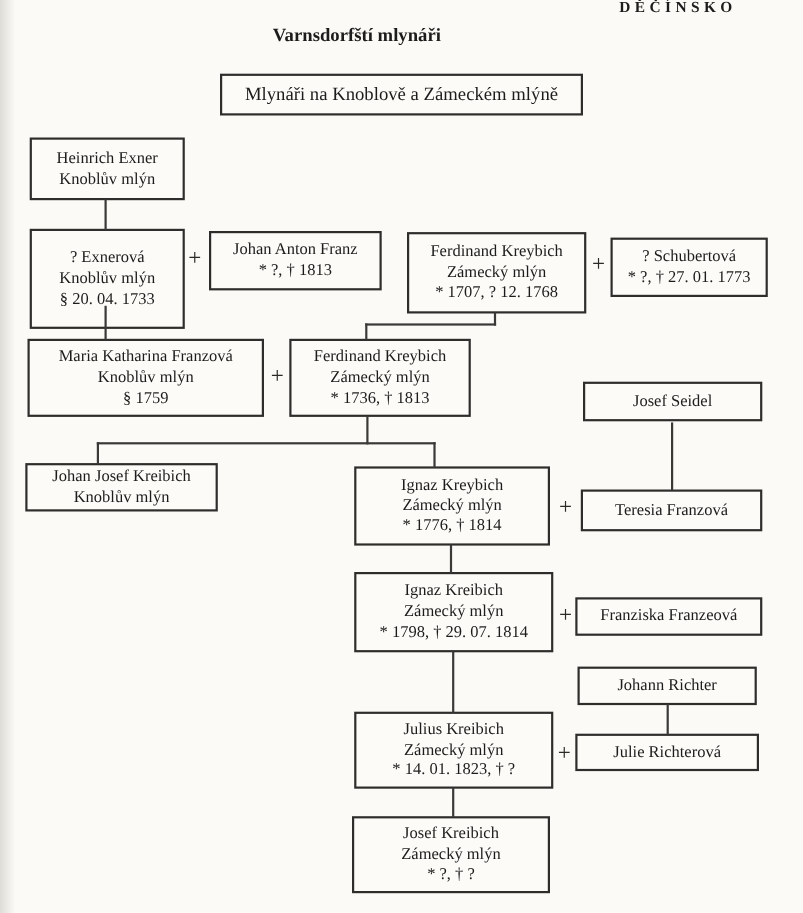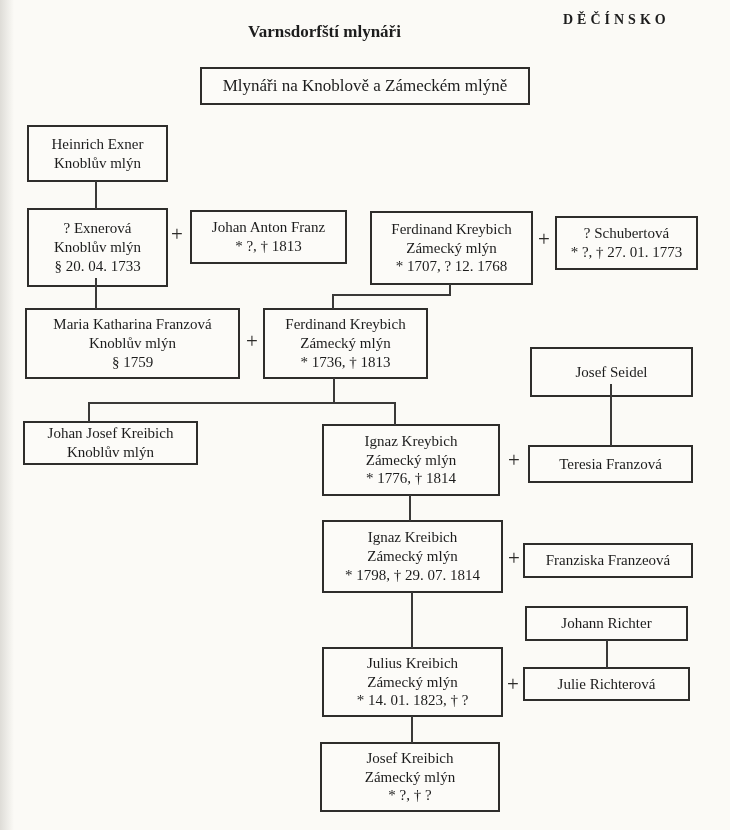--- a/index.html
+++ b/index.html
@@ -8,21 +8,21 @@
     background:#fbfaf6;
     font-family:"Liberation Serif","DejaVu Serif",serif;
     color:#1c1c1c;
   }
   body::before{
     content:"";position:absolute;left:0;top:0;width:14px;height:830px;
     background:linear-gradient(90deg,rgba(90,85,75,0.18),rgba(90,85,75,0));
     pointer-events:none;
   }
   .region-label{
-    position:absolute;left:563px;top:12px;
+    position:absolute;left:563px;top:0;
     font-size:14px;font-weight:bold;letter-spacing:4px;white-space:nowrap;text-align:right;
   }
   .diagram-title{
     position:absolute;left:248px;top:22px;width:250px;text-align:left;
     font-size:17px;font-weight:bold;white-space:nowrap;
   }
   .node{
     position:absolute;box-sizing:border-box;
     border:2px solid #2e2d2b;background:rgba(255,255,255,0.25);
     display:flex;flex-direction:column;justify-content:center;align-items:center;
@@ -45,21 +45,21 @@
 
 <div class="node hdr" style="left:200px;top:67px;width:330px;height:38px">
   <span>Mlynáři na Knoblově a Zámeckém mlýně</span>
 </div>
 
 <div class="node" style="left:27px;top:125px;width:141px;height:57px">
   <span>Heinrich Exner</span>
   <span>Knoblův mlýn</span>
 </div>
 
-<div class="node" style="left:27px;top:208px;width:141px;height:79px">
+<div class="node" style="left:27px;top:208px;width:141px;height:91px">
   <span>? Exnerová</span>
   <span>Knoblův mlýn</span>
   <span>§ 20. 04. 1733</span>
 </div>
 <div class="plus" style="left:167px;top:224px">+</div>
 <div class="node" style="left:190px;top:210px;width:157px;height:54px">
   <span>Johan Anton Franz</span>
   <span>* ?, † 1813</span>
 </div>
 <div class="node" style="left:370px;top:211px;width:163px;height:74px">
@@ -77,21 +77,21 @@
   <span>Maria Katharina Franzová</span>
   <span>Knoblův mlýn</span>
   <span>§ 1759</span>
 </div>
 <div class="plus" style="left:242px;top:331px">+</div>
 <div class="node" style="left:263px;top:308px;width:165px;height:71px">
   <span>Ferdinand Kreybich</span>
   <span>Zámecký mlýn</span>
   <span>* 1736, † 1813</span>
 </div>
-<div class="node" style="left:530px;top:347px;width:163px;height:50px">
+<div class="node" style="left:530px;top:347px;width:163px;height:36px">
   <span>Josef Seidel</span>
 </div>
 
 <div class="node" style="left:23px;top:421px;width:175px;height:44px">
   <span>Johan Josef Kreibich</span>
   <span>Knoblův mlýn</span>
 </div>
 <div class="node" style="left:322px;top:424px;width:178px;height:72px">
   <span>Ignaz Kreybich</span>
   <span>Zámecký mlýn</span>

